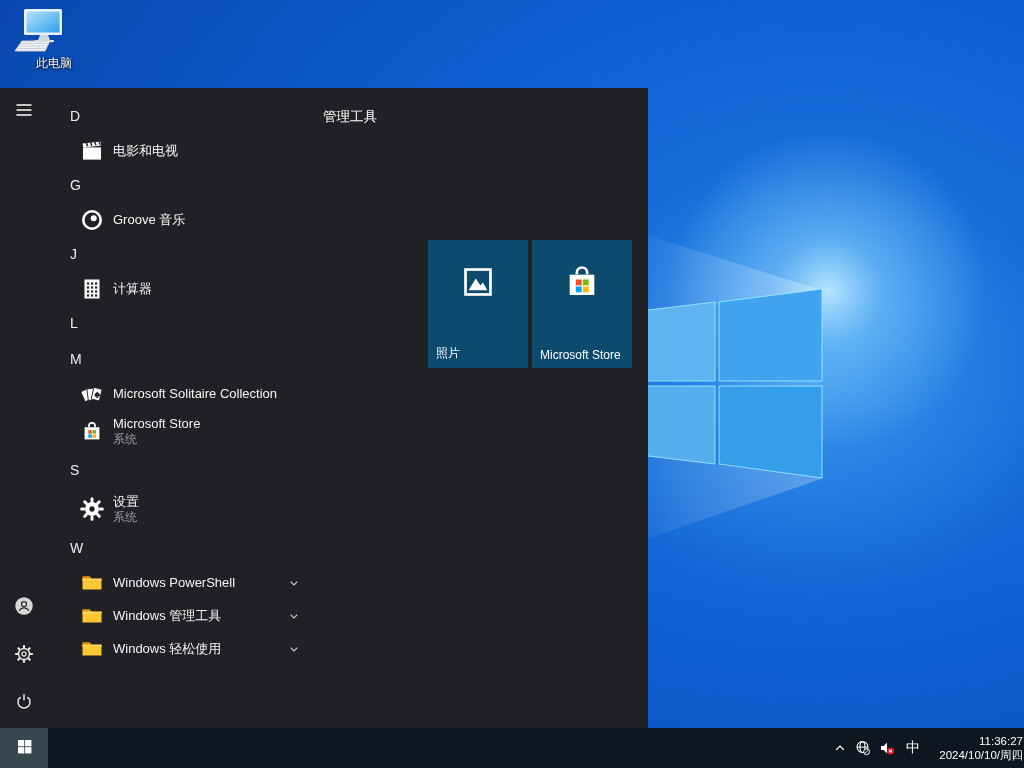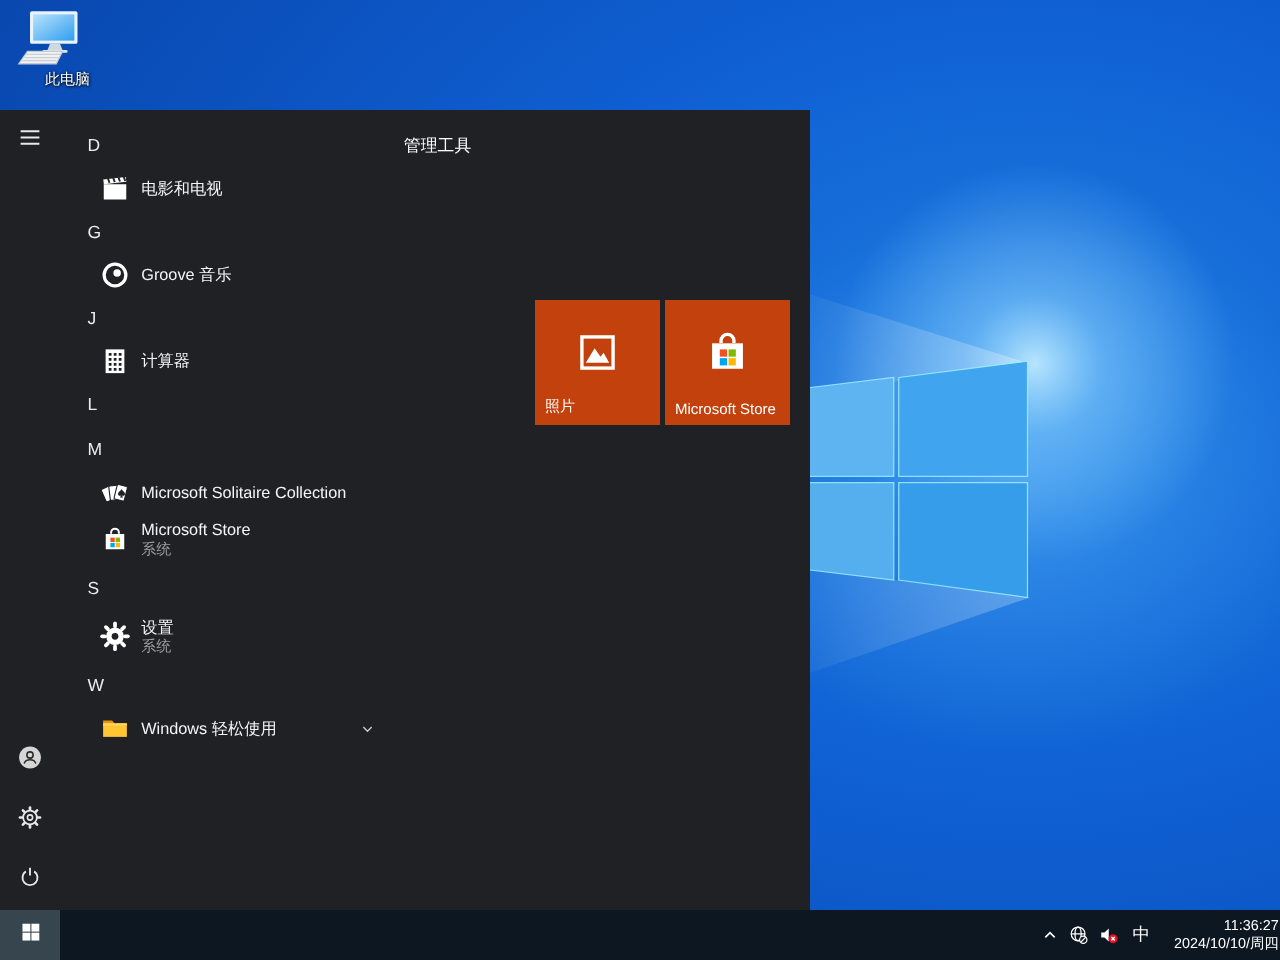--- a/index.html
+++ b/index.html
@@ -28,21 +28,21 @@
   .app-row{position:relative;height:33px;display:flex;align-items:center;padding-left:80px;}
   .app-row.tall{height:42px;}
   .app-row .app-icon{width:24px;height:24px;flex:0 0 24px;display:flex;align-items:center;justify-content:center;}
   .app-row .app-icon svg{width:24px;height:24px;}
   .app-row .app-text{margin-left:9px;color:#f5f5f5;font-size:13px;line-height:16px;white-space:nowrap;}
   .app-row .app-sub{color:#9d9d9d;font-size:12px;line-height:15px;}
   .app-row .chev{position:absolute;left:286px;top:50%;margin-top:-8px;width:16px;height:16px;}
   .app-row .chev svg{width:16px;height:16px;}
 
   #tiles-group-title{position:absolute;left:323px;top:20px;font-size:13.5px;color:#fff;}
-  .tile{position:absolute;top:152px;width:100px;height:100px;background:#c2410c;}
+  .tile{position:absolute;top:152px;width:100px;height:128px;background:#0c4a6e;}
   .tile.t0{left:428px;} .tile.t1{left:532px;}
   .tile .tile-icon{position:absolute;left:50%;transform:translateX(-50%);}
   .tile.t0 .tile-icon{top:25px;} .tile.t0 .tile-icon svg{width:34px;height:34px;}
   .tile.t1 .tile-icon{top:21px;} .tile.t1 .tile-icon svg{width:40px;height:40px;}
   .tile .tile-label{position:absolute;left:8px;bottom:6px;font-size:12px;color:#fff;white-space:nowrap;}
 
   
   #taskbar{position:absolute;left:0;top:728px;width:1024px;height:40px;background:#0c1722;z-index:10;
       display:flex;align-items:center;}
   #start-button{width:48px;height:40px;background:#36454e;display:flex;align-items:center;justify-content:center;}
@@ -294,22 +294,54 @@
       <span class="app-text">
         <div class="app-title">设置</div>
         <div class="app-sub">系统</div>
       </span>
     </div>
 
     <div class="letter-row">
       <span>W</span>
     </div>
 
-
-
+    <div class="app-row">
+      <span class="app-icon">
+            <svg viewBox="0 0 24 24">
+              <path d="M2.5 5.3 h7.2 l2 2.4 h9.8 v2 H2.5 z" fill="#e8930c"></path>
+              <rect x="2.5" y="7.7" width="19" height="10.8" fill="#ffc633"></rect>
+              <rect x="2.5" y="7.7" width="19" height="1.6" fill="#ffd765"></rect>
+            </svg>
+          </span>
+      <span class="app-text">
+        <div class="app-title">Windows PowerShell</div>
+
+      </span>
+    <span class="chev"><svg viewBox="0 0 24 24" fill="none" stroke="#cfcfcf" stroke-width="1.6">
+              <polyline points="7,10 12,15 17,10"></polyline>
+            </svg></span>
+        </div>
+
+
+    <div class="app-row">
+      <span class="app-icon">
+            <svg viewBox="0 0 24 24">
+              <path d="M2.5 5.3 h7.2 l2 2.4 h9.8 v2 H2.5 z" fill="#e8930c"></path>
+              <rect x="2.5" y="7.7" width="19" height="10.8" fill="#ffc633"></rect>
+              <rect x="2.5" y="7.7" width="19" height="1.6" fill="#ffd765"></rect>
+            </svg>
+          </span>
+      <span class="app-text">
+        <div class="app-title">Windows 管理工具</div>
+
+      </span>
+    <span class="chev"><svg viewBox="0 0 24 24" fill="none" stroke="#cfcfcf" stroke-width="1.6">
+              <polyline points="7,10 12,15 17,10"></polyline>
+            </svg></span>
+        </div>
 
     <div class="app-row">
       <span class="app-icon">
             <svg viewBox="0 0 24 24">
               <path d="M2.5 5.3 h7.2 l2 2.4 h9.8 v2 H2.5 z" fill="#e8930c"></path>
               <rect x="2.5" y="7.7" width="19" height="10.8" fill="#ffc633"></rect>
               <rect x="2.5" y="7.7" width="19" height="1.6" fill="#ffd765"></rect>
             </svg>
           </span>
       <span class="app-text">

